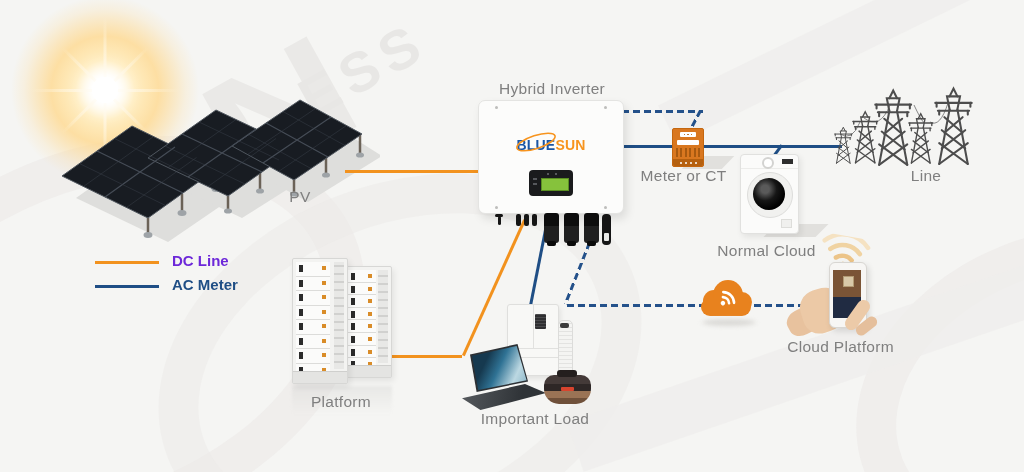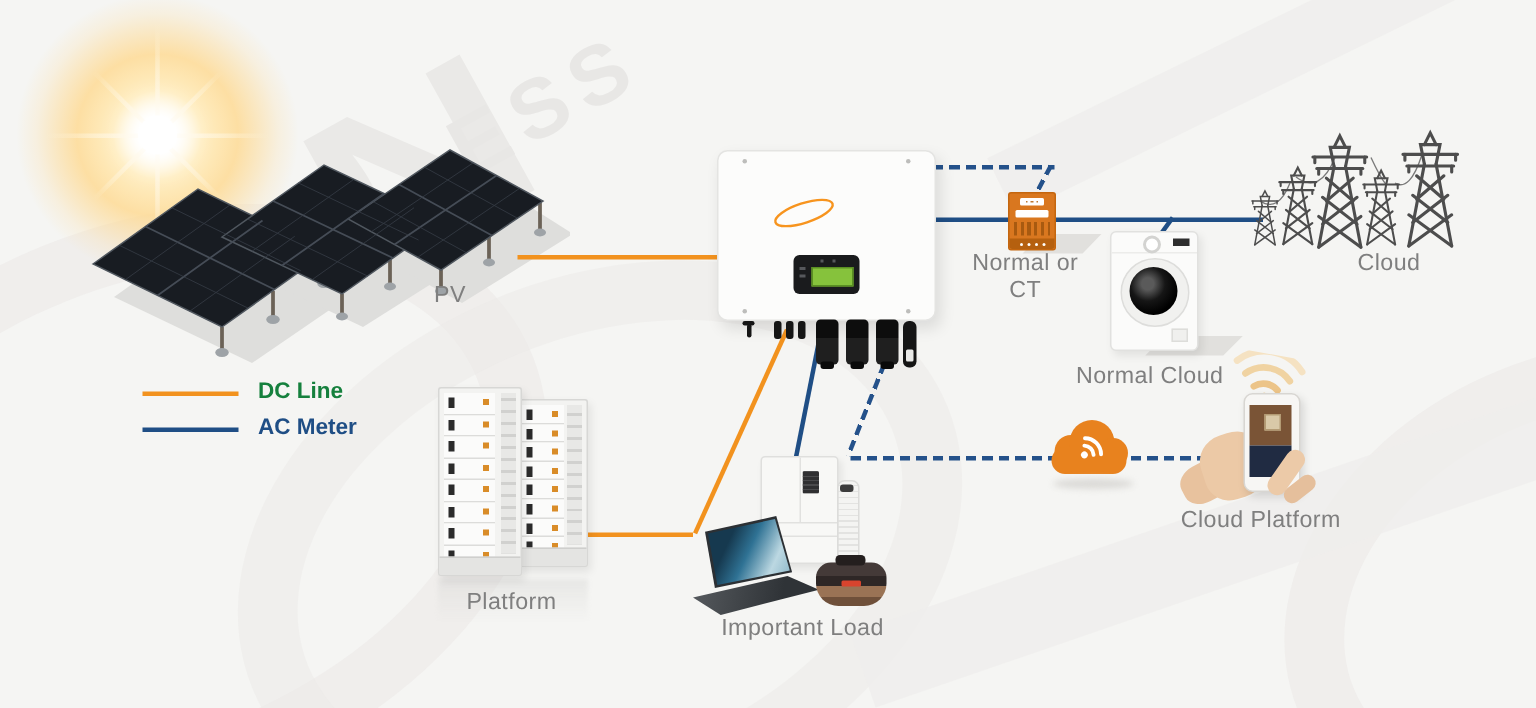--- a/index.html
+++ b/index.html
@@ -211,20 +211,23 @@
 
   <div id="inverter">
     <div id="inv-box">
       <div class="screw" style="left:16px;top:5px;"></div>
       <div class="screw" style="right:16px;top:5px;"></div>
       <div class="screw" style="left:16px;bottom:4px;"></div>
       <div class="screw" style="right:16px;bottom:4px;"></div>
       <svg id="inv-swoosh" width="44" height="22" viewBox="0 0 44 22">
         <ellipse cx="22" cy="11" rx="20" ry="6.5" fill="none" stroke="#F7941E" stroke-width="1.6" transform="rotate(-18 22 11)"></ellipse>
       </svg>
+      <div id="inv-logo">
+        <span style="color:#1A55A5;">BLUE</span><span style="color:#F7941E;">SUN</span>
+      </div>
       <div id="inv-display">
         <div class="inv-dd" style="left:4px;top:8px;"></div>
         <div class="inv-dd" style="left:4px;top:13px;"></div>
         <div class="inv-dd" style="left:18px;top:3px;width:2px;"></div>
         <div class="inv-dd" style="left:26px;top:3px;width:2px;"></div>
         <div id="inv-screen"></div>
       </div>
     </div>
 
     <div class="conn" style="left:17px;top:114px;width:8px;height:3px;"></div>
@@ -370,26 +373,27 @@
         <div id="ph-icon"></div>
       </div>
       <div id="ph-screen-bot"></div>
     </div>
     <div class="hand" id="finger1"></div>
     <div class="hand" id="finger2"></div>
   </div>
 
   <div id="legend">
     <div class="leg-line dc" style="top:9px;"></div>
-    <div class="leg-txt" style="top:0;color:#15803d;">DC Line</div>
+    <div class="leg-txt" style="top:0;color:#6d28d9;">DC Line</div>
     <div class="leg-line ac" style="top:33px;"></div>
     <div class="leg-txt" style="top:24px;color:#1F4E85;">AC Meter</div>
   </div>
 
   <div class="nlabel" style="left:270px;top:188px;width:60px;">PV</div>
-  <div class="nlabel" style="left:636px;top:167px;width:95px;">Normal or CT</div>
-  <div class="nlabel" style="left:900px;top:167px;width:52px;">Cloud</div>
+  <div class="nlabel" style="left:472px;top:80px;width:160px;">Hybrid Inverter</div>
+  <div class="nlabel" style="left:636px;top:167px;width:95px;">Meter or CT</div>
+  <div class="nlabel" style="left:900px;top:167px;width:52px;">Line</div>
   <div class="nlabel" style="left:714px;top:242px;width:105px;">Normal Cloud</div>
   <div class="nlabel" style="left:300px;top:393px;width:82px;">Platform</div>
   <div class="nlabel" style="left:778px;top:338px;width:125px;">Cloud Platform</div>
   <div class="nlabel" style="left:470px;top:410px;width:130px;">Important Load</div>
 
 </div>
 
 </body></html>

